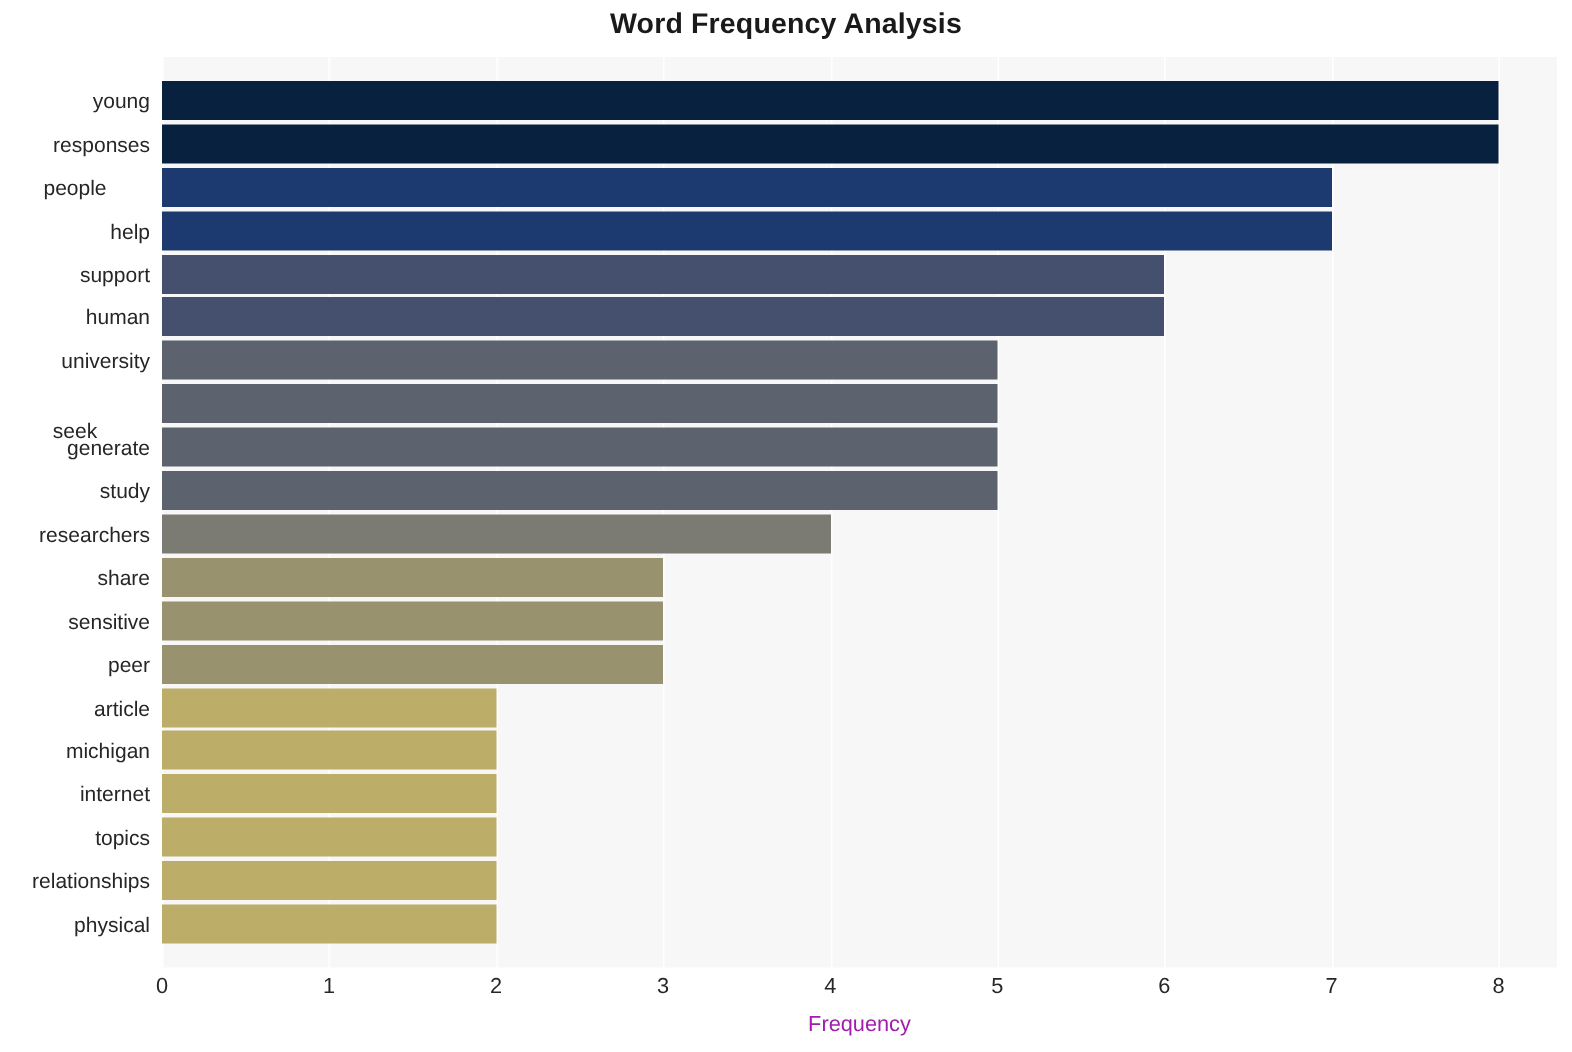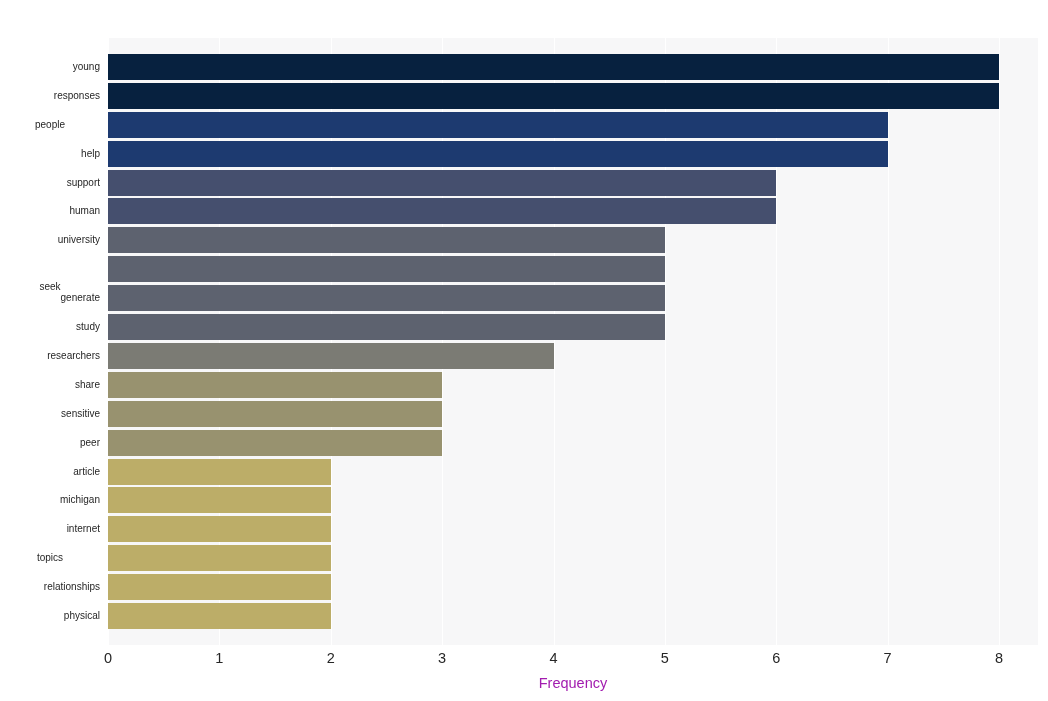--- a/index.html
+++ b/index.html
@@ -65,21 +65,21 @@
     top: 0;
     height: 26px;
   }
 
   
   .ylabel {
     position: absolute;
     right: 1050px;
     width: 200px;
     text-align: right;
-    font-size: 10px;
+    font-size: 14px;
     color: #262626;
     white-space: nowrap;
   }
   #y-labels {
     position: absolute;
     left: 0;
     top: 38px;
     width: 100px;
     height: 607px;
   }
@@ -120,20 +120,21 @@
     text-align: center;
     font-size: 14.5px;
     color: #a21caf;
   }
 </style>
 </head>
 <body>
 
 <div id="figure">
 
+  <div id="chart-title">Word Frequency Analysis</div>
 
   <div id="plot-area">
     <div id="gridlines">
         <div class="gridline" style="left: 0px;"></div>
         <div class="gridline" style="left: 111.377px;"></div>
         <div class="gridline" style="left: 222.754px;"></div>
         <div class="gridline" style="left: 334.132px;"></div>
         <div class="gridline" style="left: 445.509px;"></div>
         <div class="gridline" style="left: 556.886px;"></div>
         <div class="gridline" style="left: 668.263px;"></div>
@@ -215,21 +216,21 @@
       <div class="ylabel" style="top: 236px; text-align: center;">seek</div>
       <div class="ylabel" style="top: 247.143px;">generate</div>
       <div class="ylabel" style="top: 276.048px;">study</div>
       <div class="ylabel" style="top: 304.952px;">researchers</div>
       <div class="ylabel" style="top: 333.857px;">share</div>
       <div class="ylabel" style="top: 362.762px;">sensitive</div>
       <div class="ylabel" style="top: 391.667px; padding-left: 38px;">peer</div>
       <div class="ylabel" style="top: 420.571px;">article</div>
       <div class="ylabel" style="top: 449.476px;">michigan</div>
       <div class="ylabel" style="top: 478.381px;">internet</div>
-      <div class="ylabel" style="top: 507.286px; text-align: center;">topics</div>
+      <div class="ylabel" style="top: 507.286px;">topics</div>
       <div class="ylabel" style="top: 536.19px;">relationships</div>
       <div class="ylabel" style="top: 565.095px;">physical</div>
     </div>
 
   <div id="x-labels">
       <div class="xlabel" style="left: 108px;">0</div>
       <div class="xlabel" style="left: 219.377px;">1</div>
       <div class="xlabel" style="left: 330.754px;">2</div>
       <div class="xlabel" style="left: 442.132px;">3</div>
       <div class="xlabel" style="left: 553.509px;">4</div>

